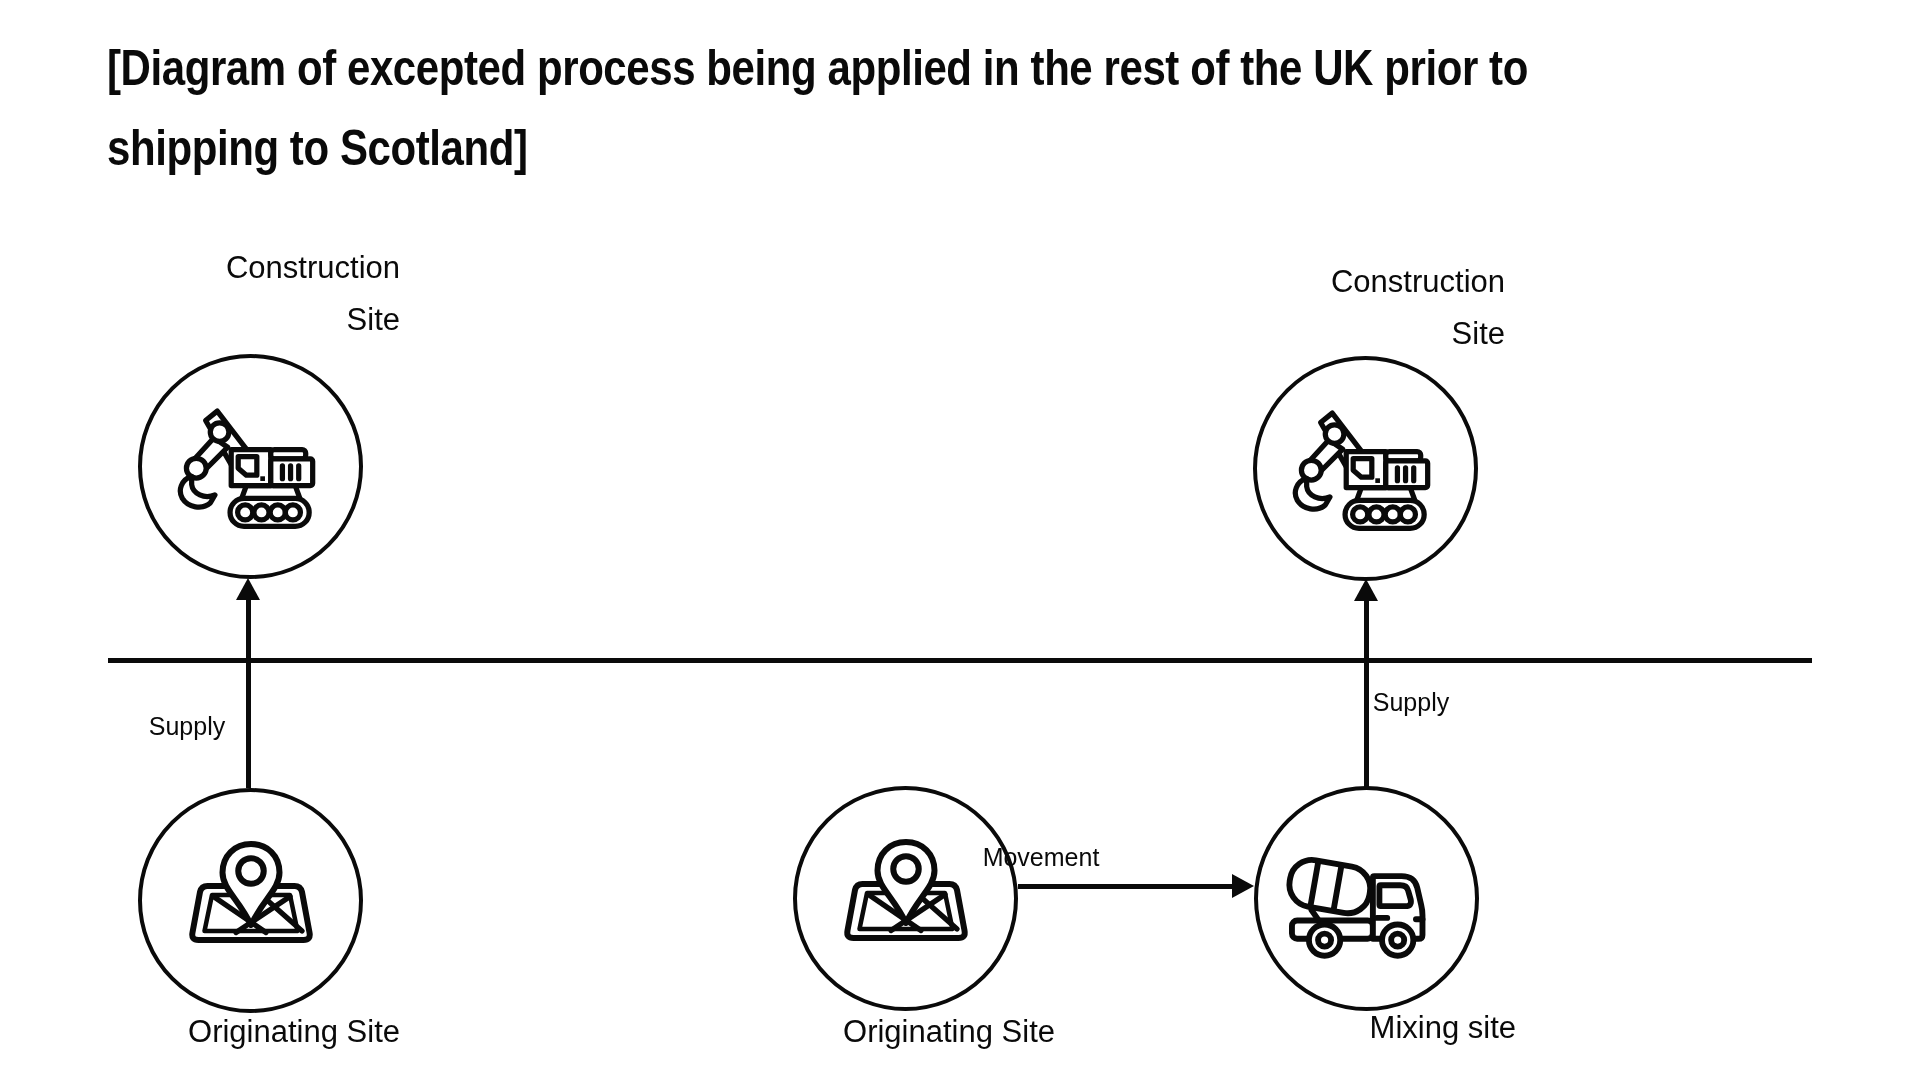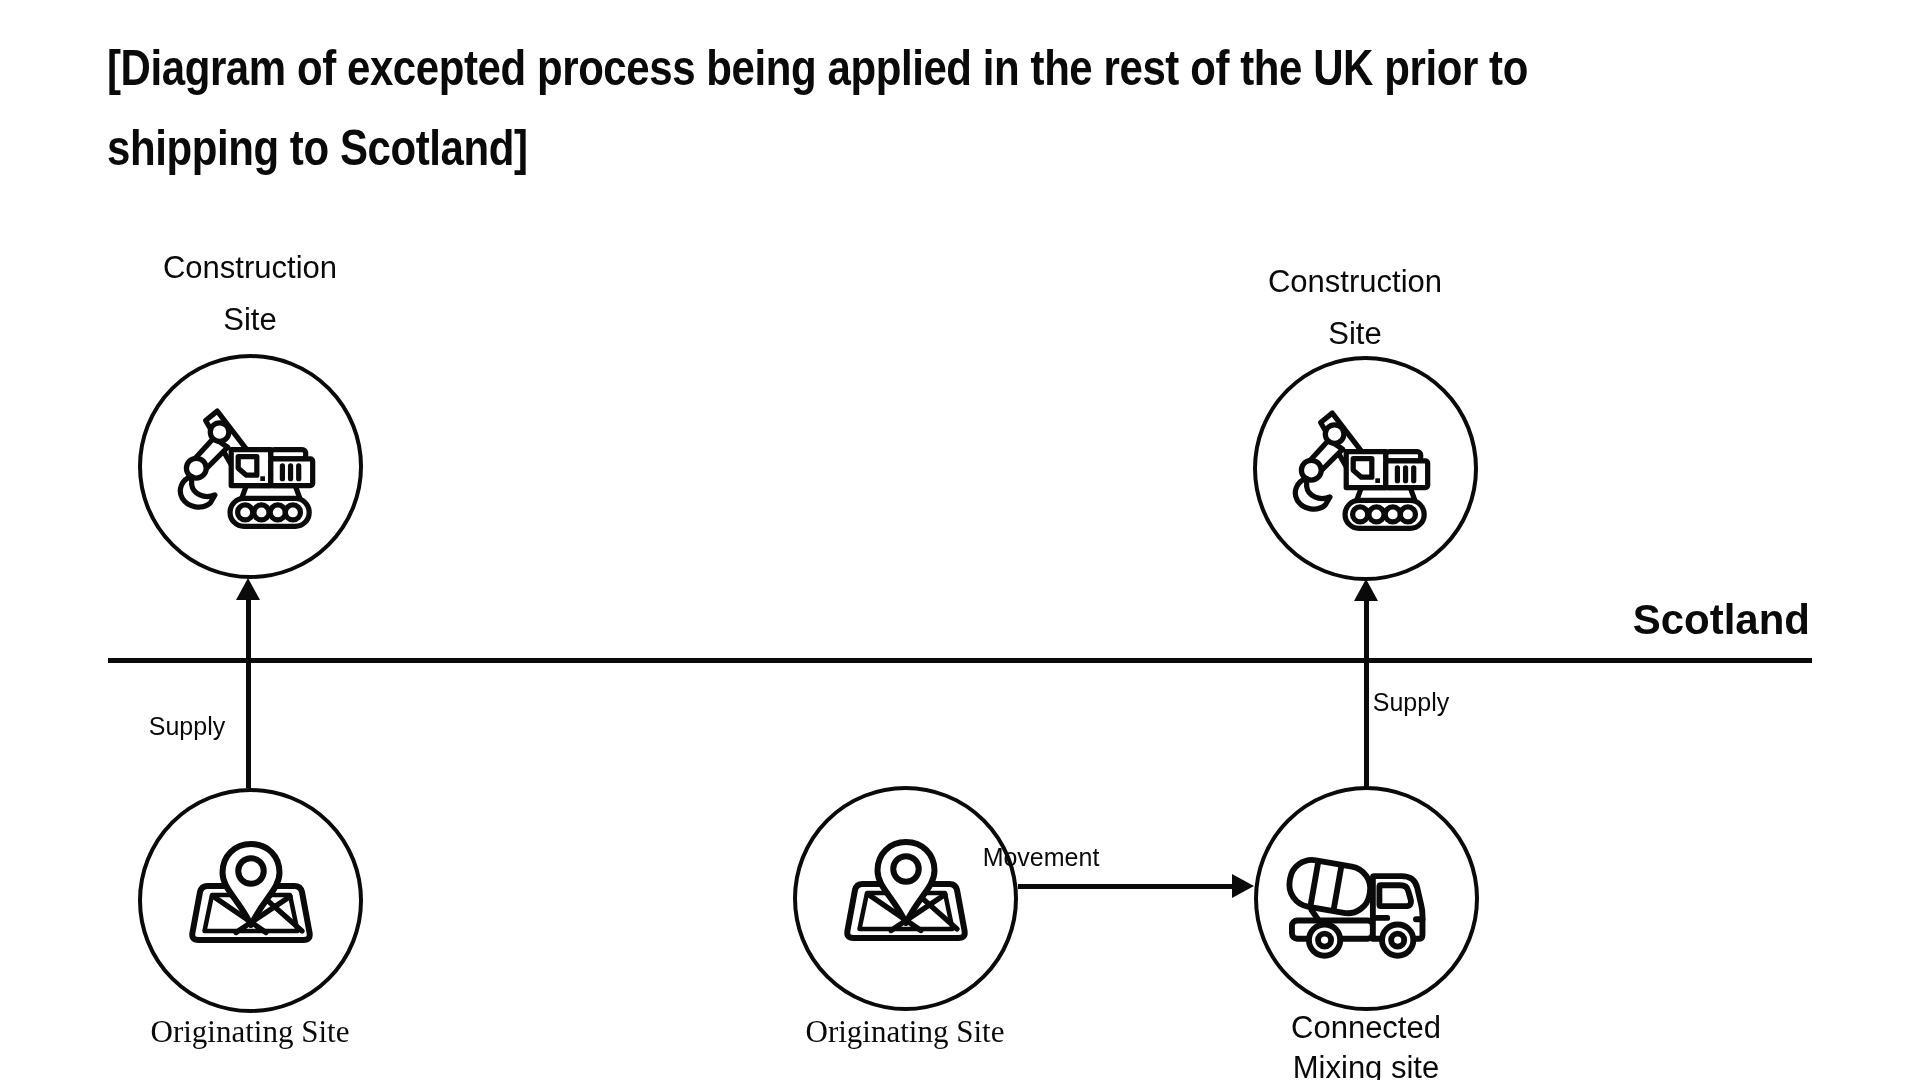--- a/index.html
+++ b/index.html
@@ -11,23 +11,23 @@
   .title{
     position:absolute;left:107px;top:28px;
     font-size:50px;font-weight:bold;line-height:80px;letter-spacing:-0.5px;
     transform:scaleX(0.84);transform-origin:left top;white-space:nowrap;
   }
   .region-label{
     position:absolute;left:1400px;width:410px;text-align:right;
     font-size:42px;font-weight:bold;line-height:48px;
   }
   .node-label{
-    position:absolute;text-align:center;font-size:31px;line-height:52px;
+    position:absolute;text-align:right;font-size:31px;line-height:52px;
   }
-  .node-label.single{line-height:36px;font-family:Liberation Serif, serif;}
+  .node-label.single{line-height:36px;}
   .node-label.tight{line-height:40px;}
   .edge-label{
     position:absolute;width:150px;text-align:center;font-size:25px;line-height:28px;
   }
   
   .circle-node{
     position:absolute;width:225px;height:225px;box-sizing:border-box;
     border:4px solid #0a0a0a;border-radius:50%;background:#ffffff;
     display:flex;align-items:center;justify-content:center;
   }
@@ -53,21 +53,20 @@
 <body>
 
 <div class="canvas">
 
   <div class="title">
     <div>[Diagram of excepted process being applied in the rest of the UK prior to</div>
     <div>shipping to Scotland]</div>
   </div>
 
   <div class="divider" style="left:108px;top:658px;width:1704px;"></div>
-  <div class="region-label" style="top:596px;">Scotland</div>
 
   <div class="node-label" style="left:100px;top:242px;width:300px;">
     <div>Construction</div>
     <div>Site</div>
   </div>
   <div class="circle-node" style="left:138px;top:354px;">
     <svg class="icon" width="152" height="128" viewBox="0 0 130 110" fill="none" stroke="#0a0a0a" stroke-width="4.5" stroke-linejoin="round" stroke-linecap="round">
       <path d="M48,53 L26,15 L36,7 L62,41 Z" fill="#fff"></path>
       <path d="M33,30 L13,52 L22,61 L45,38 Z" fill="#fff"></path>
       <circle cx="38" cy="25" r="8" fill="#fff"></circle>
@@ -157,21 +156,20 @@
       <path d="M73,37 H88 Q93,37 94,41 L96,48 Q97,53 92,53 H73 Q72,53 72,52 V38 Q72,37 73,37 Z"></path>
       <line x1="70" y1="62" x2="78" y2="62"></line>
       <line x1="100" y1="63" x2="105" y2="63"></line>
       <circle cx="30" cy="79" r="12" fill="#fff"></circle>
       <circle cx="30" cy="79" r="5" fill="#fff"></circle>
       <circle cx="86" cy="79" r="12" fill="#fff"></circle>
       <circle cx="86" cy="79" r="5" fill="#fff"></circle>
     </svg>
   </div>
   <div class="node-label tight" style="left:1216px;top:1008px;width:300px;">
-    <div>Connected</div>
     <div>Mixing site</div>
   </div>
 
   <div class="shaft-v" style="left:246px;top:598px;height:190px;"></div>
   <div class="head-up" style="left:236px;top:578px;"></div>
   <div class="edge-label" style="left:112px;top:712px;">Supply</div>
 
   <div class="shaft-v" style="left:1364px;top:599px;height:189px;"></div>
   <div class="head-up" style="left:1354px;top:579px;"></div>
   <div class="edge-label" style="left:1336px;top:688px;">Supply</div>

